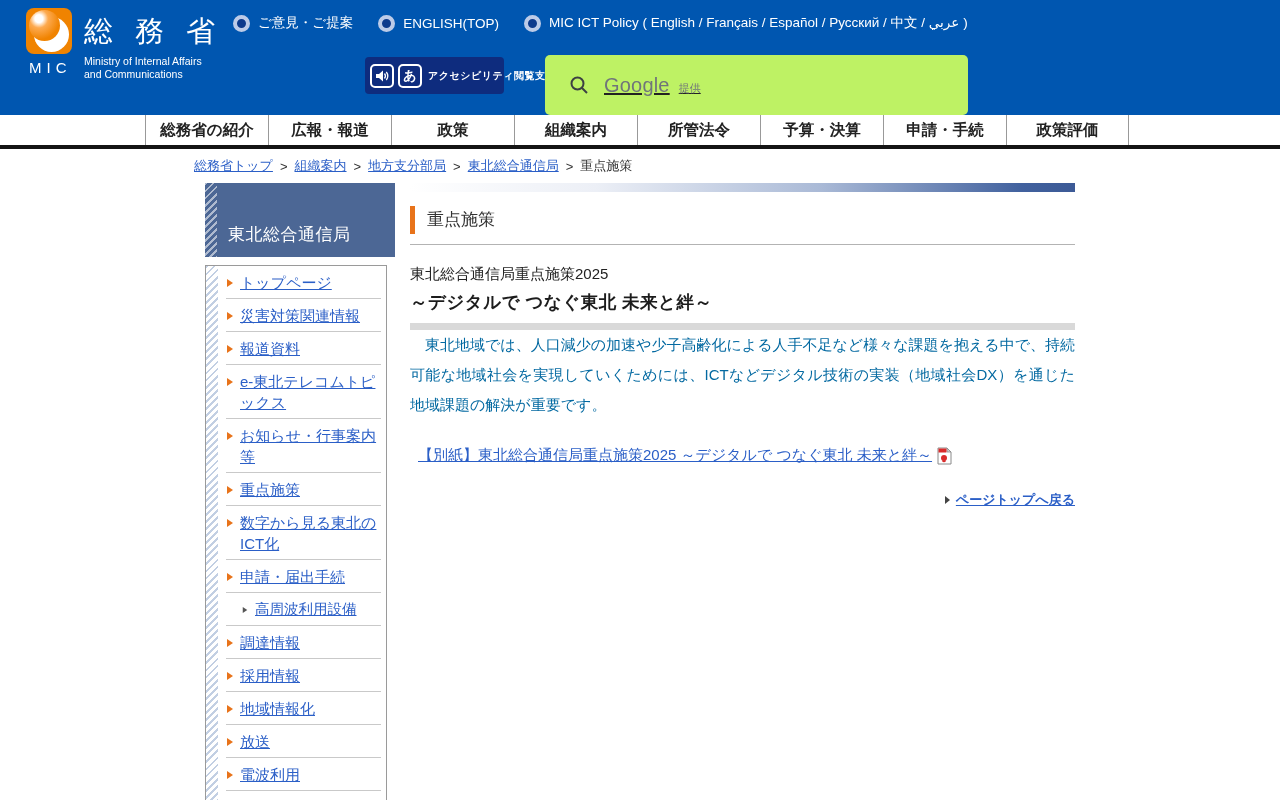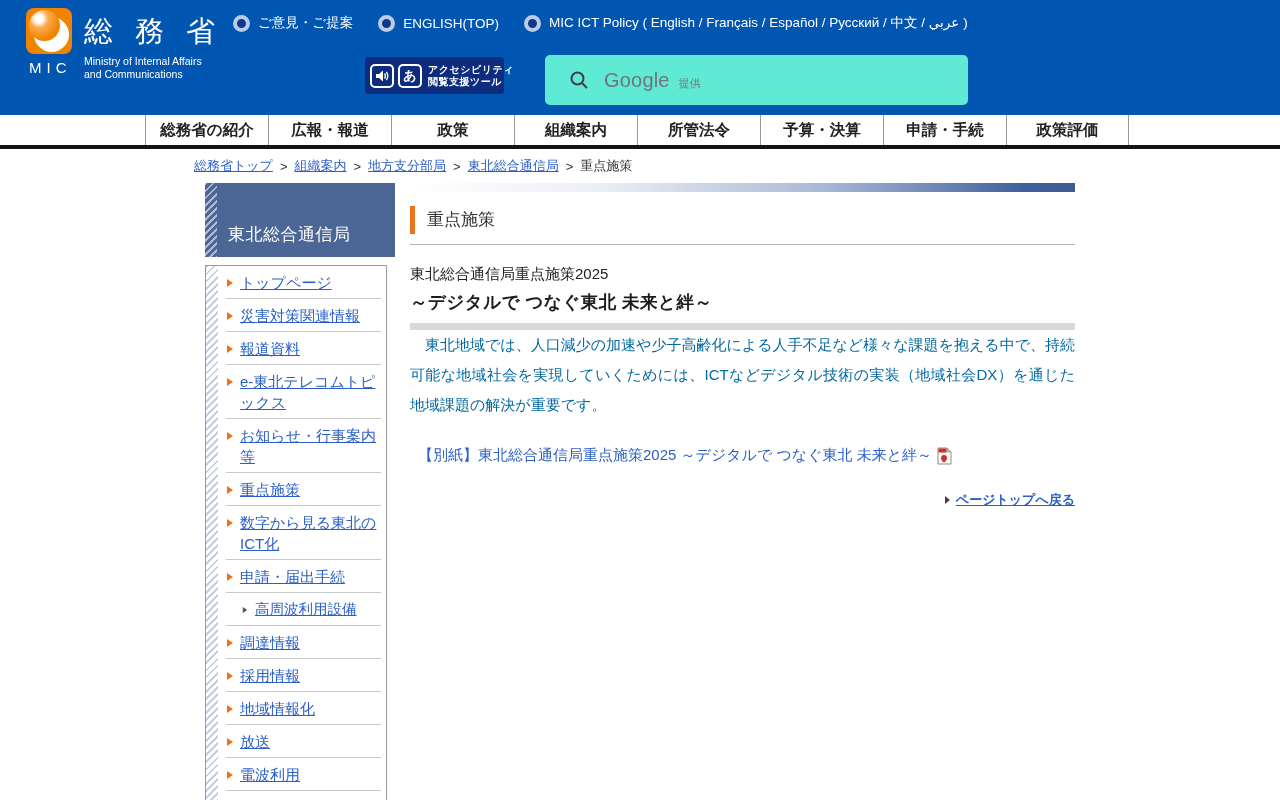--- a/index.html
+++ b/index.html
@@ -30,23 +30,23 @@
   .logo-title{margin-top:9px;color:#fff;font-size:29px;letter-spacing:7px;line-height:1;white-space:nowrap;}
   .logo-sub{margin-top:9px;color:#fff;font-size:10.5px;line-height:12.5px;}
   .top-links{position:absolute;left:233px;top:14px;display:flex;align-items:flex-end;gap:25px;}
   .top-link{display:flex;align-items:center;gap:8px;color:#fff;font-size:13.5px;text-decoration:none;white-space:nowrap;}
   .ring{width:17px;height:17px;border-radius:50%;border:4px solid #bccbe8;background:#0d3a8c;flex:0 0 auto;}
   .a11y-badge{position:absolute;left:365px;top:57px;width:139px;height:37px;background:var(--badge-navy);
     border-radius:4px;display:flex;align-items:center;gap:4px;padding:0 5px;}
   .spk-box,.a-box{width:24px;height:24px;border:2px solid #fff;border-radius:5px;display:flex;
     align-items:center;justify-content:center;color:#fff;flex:0 0 auto;}
   .a-box{font-size:13px;font-weight:bold;}
-  .a11y-text{display:flex;flex-direction:column;color:#fff;font-size:10px;font-weight:bold;line-height:12px;margin-left:2px;letter-spacing:.5px;white-space:nowrap;}
-  .searchbox{position:absolute;left:545px;top:55px;width:423px;height:50px;background:#5eead4;border-radius:5px;
-    display:flex;align-items:center;padding-left:24px;gap:15px;}
+  .a11y-text{display:flex;flex-direction:row;color:#fff;font-size:10px;font-weight:bold;line-height:12px;margin-left:2px;letter-spacing:.5px;white-space:nowrap;}
+  .searchbox{position:absolute;left:545px;top:55px;width:423px;height:60px;background:#bef264;border-radius:5px;
+    display:flex;align-items:center;padding-left:24px;gap:15px;text-decoration:underline;}
   .g-name{font-size:20px;color:#70757a;letter-spacing:.2px;}
   .g-by{font-size:11px;color:#70757a;padding-top:7px;margin-left:-6px;}
 
   
   .global-nav{height:30px;background:#fff;display:flex;padding-left:145px;align-items:stretch;}
   .nav-item{width:123px;display:flex;align-items:center;justify-content:center;font-size:15.5px;font-weight:bold;
     color:var(--nav-text);text-decoration:none;border-left:1px solid #999;white-space:nowrap;}
   .nav-item:last-of-type{border-right:1px solid #999;}
   .black-rule{height:4px;background:#141414;}
 
@@ -84,21 +84,21 @@
   .title-block{margin-top:14px;border-bottom:1px solid #b3b3b3;padding-bottom:10px;}
   .page-title{font-size:17px;font-weight:normal;color:#333;border-left:5px solid var(--accent-orange);
     padding:3px 0 3px 12px;line-height:1.3;}
   .subtitle{margin-top:20px;}
   .sub1{font-size:15px;color:#222;}
   .sub2{margin-top:6px;font-size:17.5px;font-weight:bold;color:#1c1c1c;letter-spacing:.5px;}
   .gray-bar{height:7px;background:#d9d9d9;margin-top:9px;}
   .paras{margin-top:0;font-size:15px;line-height:30px;color:#0369a1;text-align:justify;}
   .paras p{margin:0;}
   .attach{margin-top:26px;padding-left:8px;font-size:15px;display:flex;align-items:center;}
-  .attach-link{color:var(--link-blue);}
+  .attach-link{color:var(--link-blue);text-decoration:underline;}
   .pdf-icon{margin-left:5px;display:inline-flex;}
   .pagetop-row{margin-top:26px;display:flex;justify-content:flex-end;align-items:center;gap:6px;font-size:13px;font-weight:bold;}
   .pt-tri{width:0;height:0;border-left:5px solid #444;border-top:4px solid transparent;border-bottom:4px solid transparent;}
   .pagetop{color:var(--link-blue);text-decoration:underline;}
 </style>
 </head>
 <body>
 
 <header class="site-header">
   <a class="logo">

